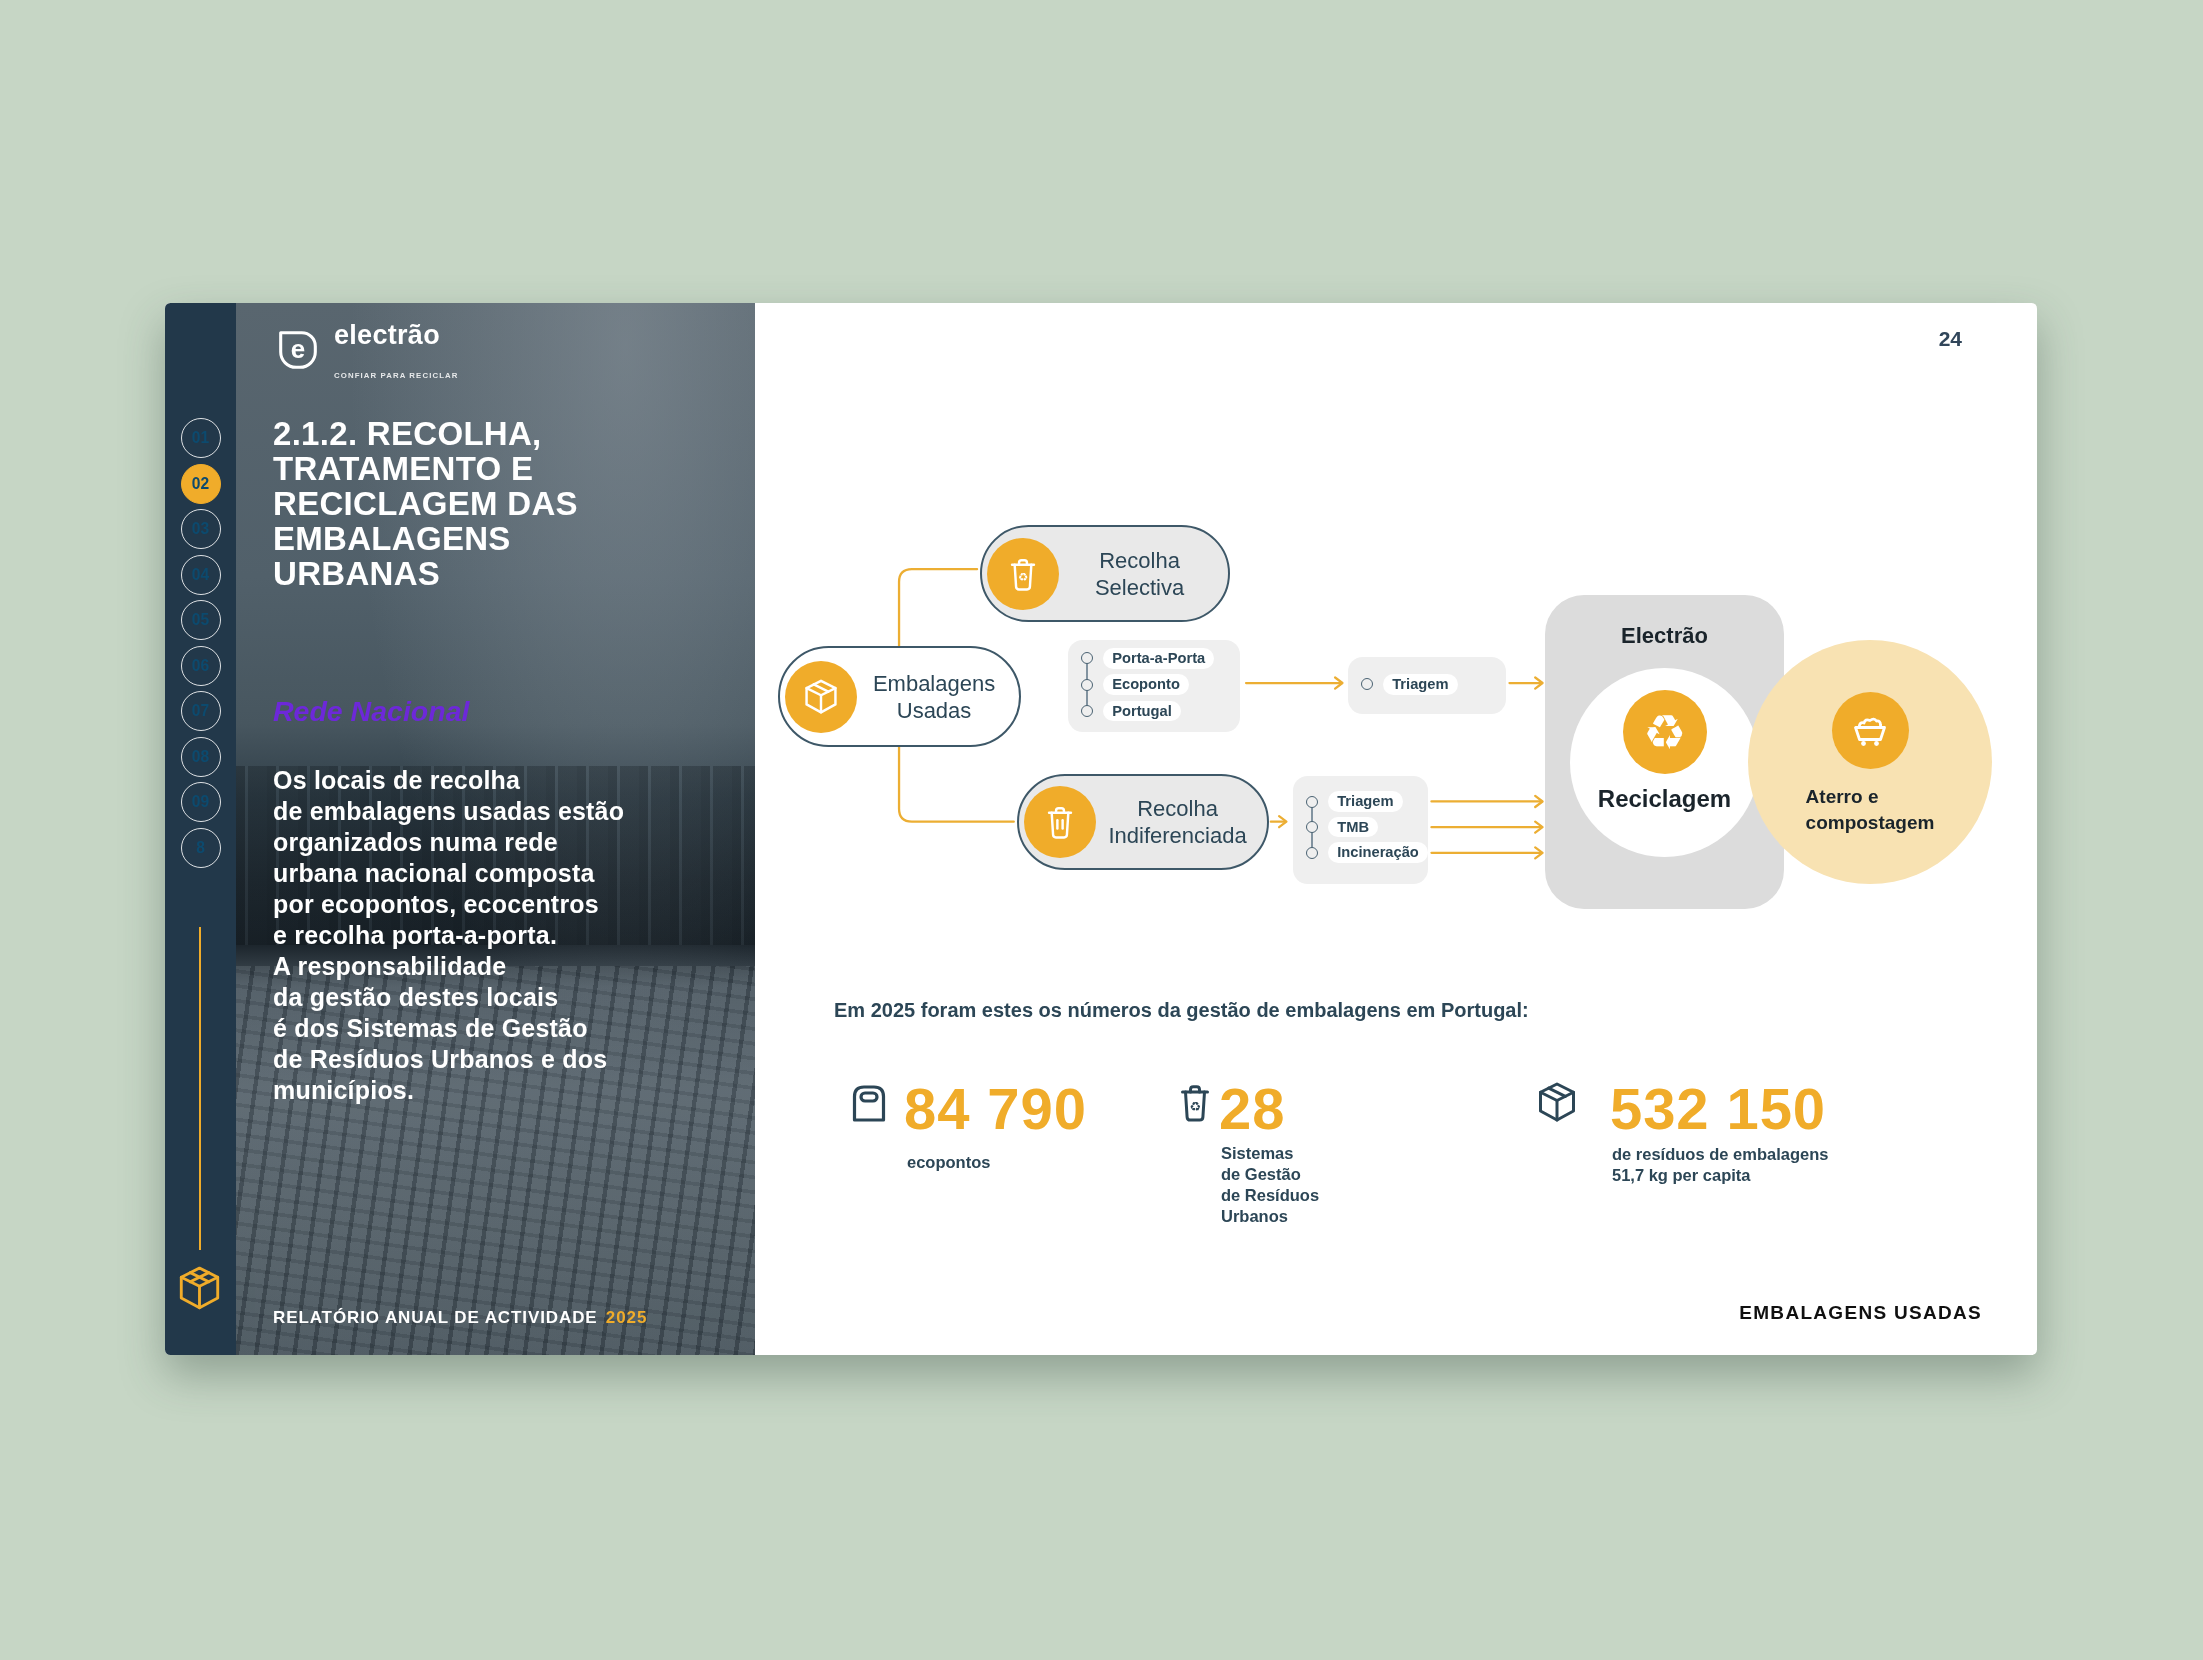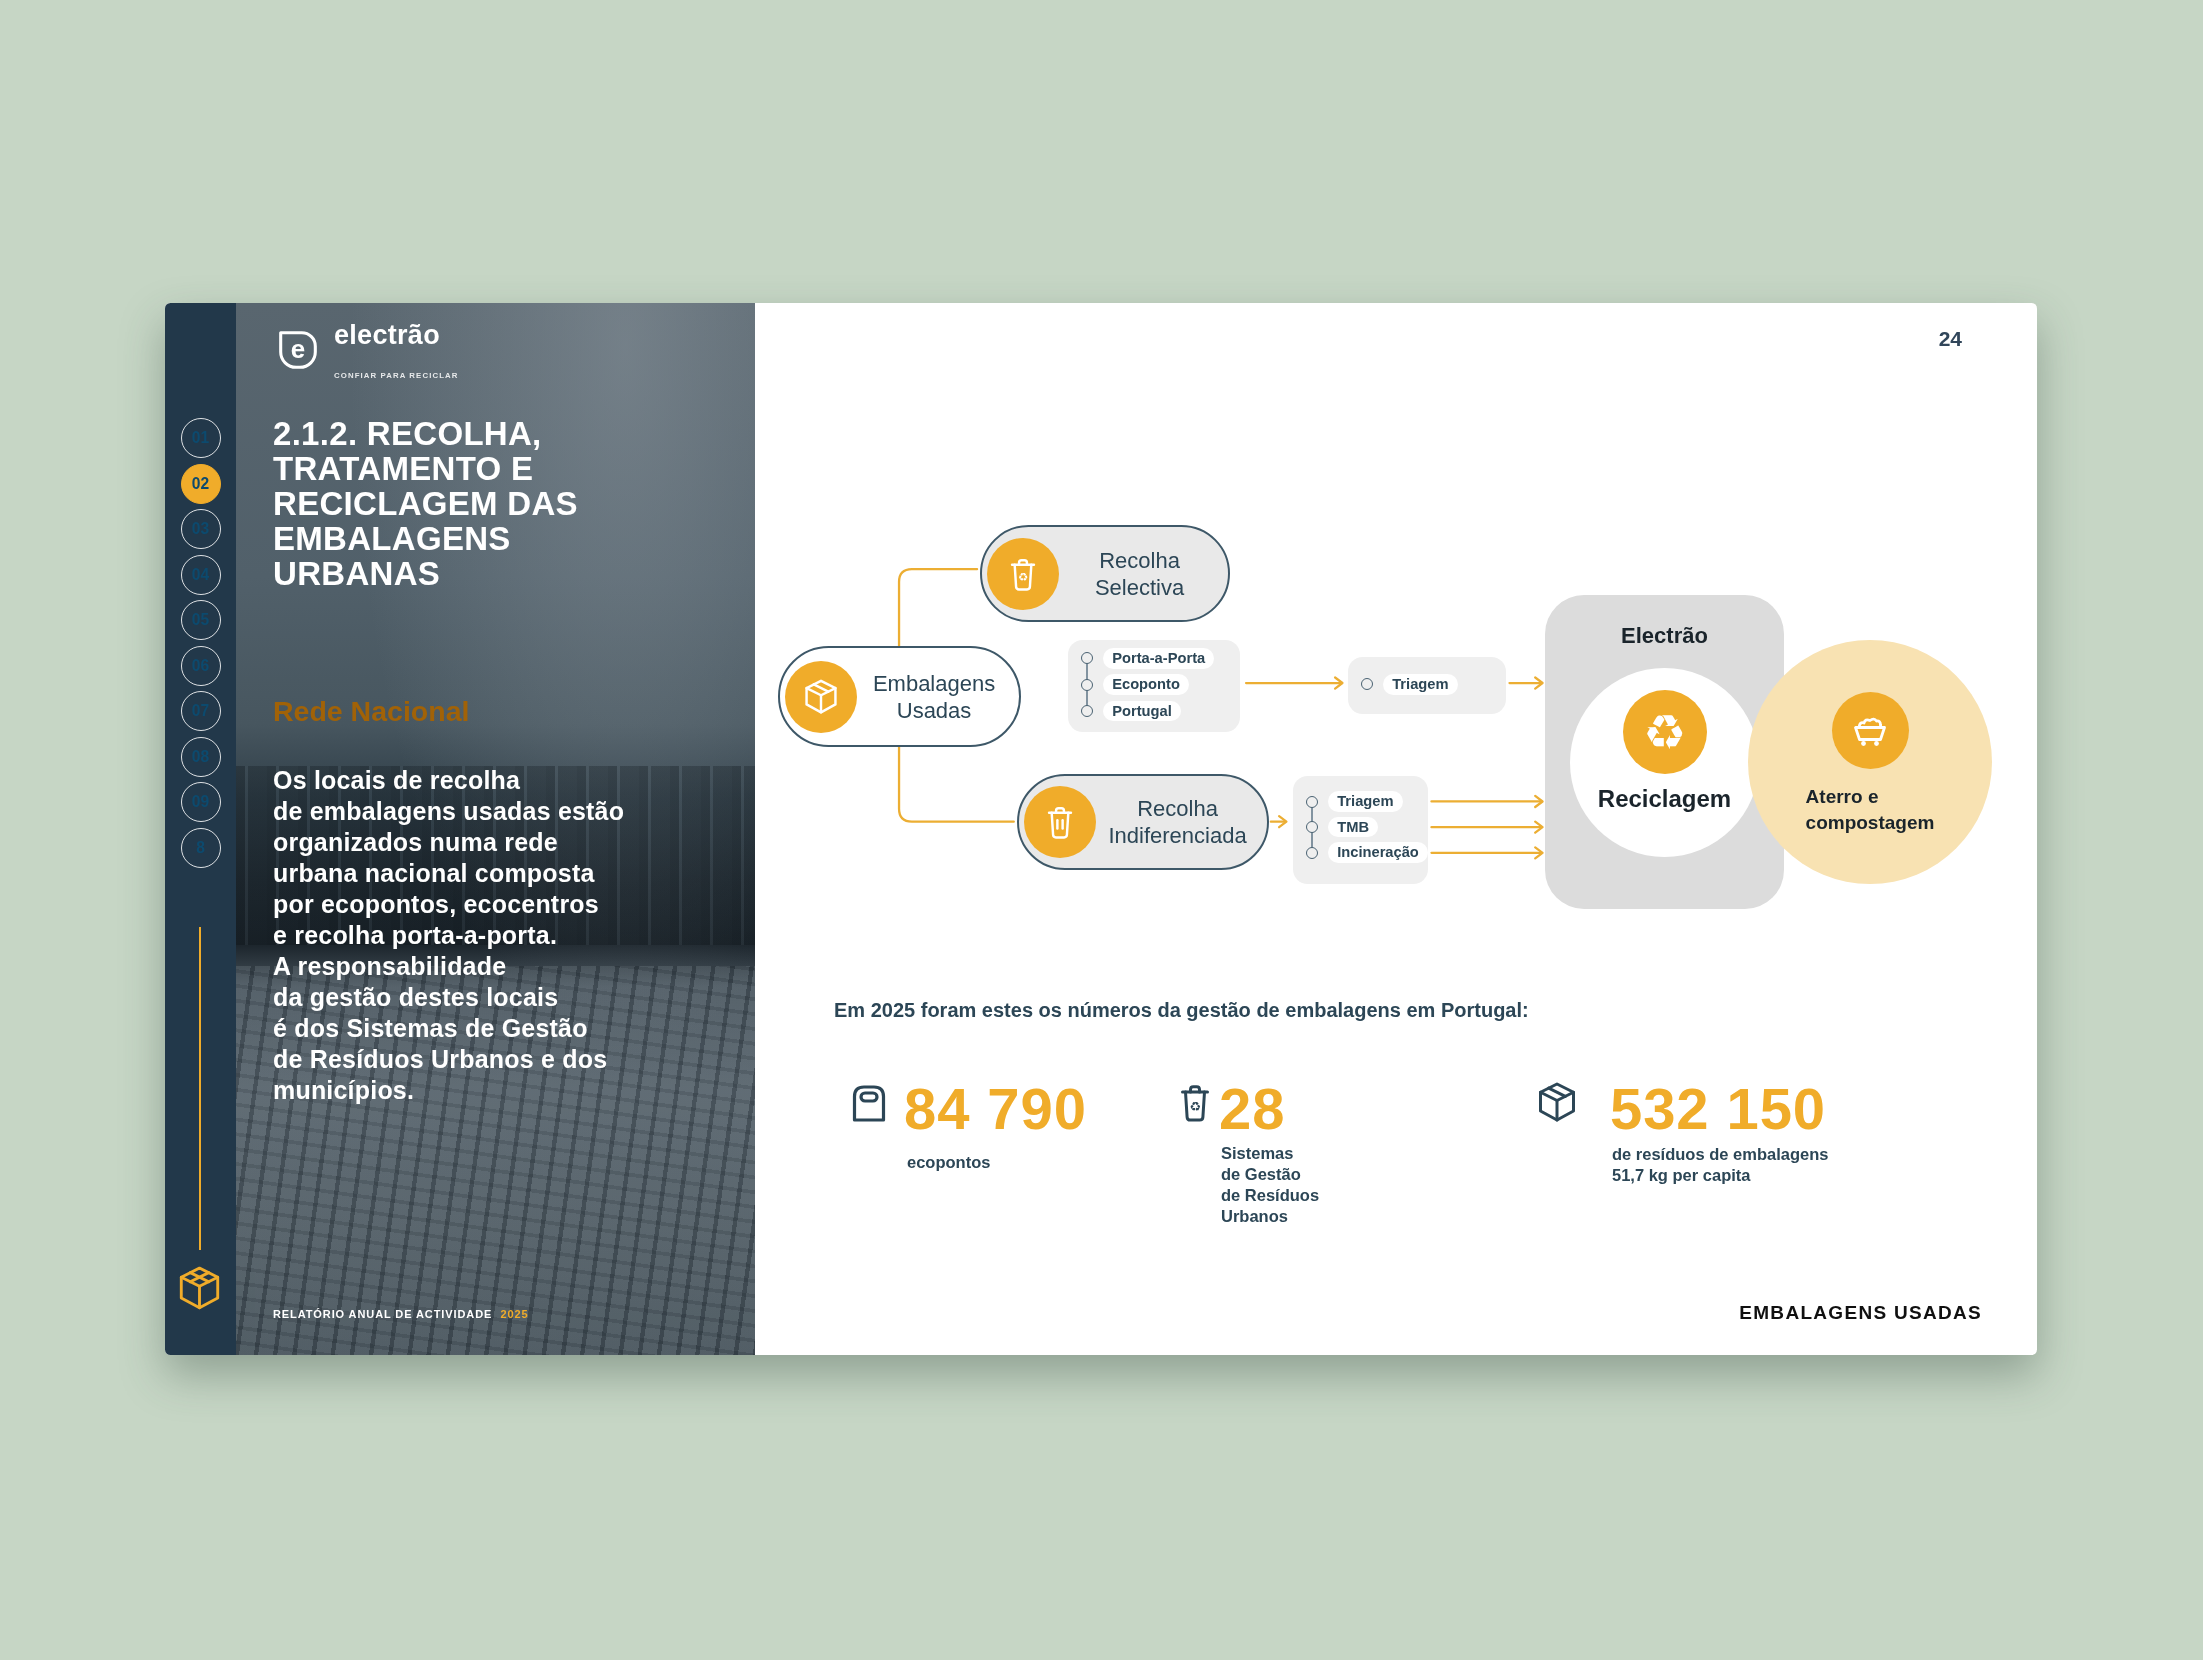--- a/index.html
+++ b/index.html
@@ -38,23 +38,23 @@
   .nav-dot.active{background:var(--accent);border-color:var(--accent);}
   .rail-line{position:absolute;left:34px;top:624px;width:1.8px;height:323px;background:var(--accent);}
   .rail-cube{position:absolute;left:8.3px;top:959px;width:53px;height:53px;}
 
   .left-content{position:absolute;left:0;top:0;width:590px;height:1052px;z-index:2;}
   .logo{position:absolute;left:108px;top:16.5px;display:flex;align-items:center;gap:11px;}
   .logo-mark{width:50px;height:50px;}
   .logo-name{color:#fff;font-size:27px;font-weight:700;letter-spacing:0.3px;}
   .logo-tag{color:rgba(255,255,255,.85);font-size:7.8px;font-weight:700;letter-spacing:1.1px;margin-top:20px;}
   .slide-title{position:absolute;left:108px;top:91px;width:441px;color:#fff;font-size:33px;line-height:35px;font-weight:700;letter-spacing:0.3px;}
-  .section-heading{position:absolute;left:108px;top:368px;color:#a16207;font-size:28.5px;font-weight:700;}
+  .section-heading{position:absolute;left:108px;top:368px;color:#6d28d9;font-size:28.5px;font-weight:700;font-style:italic;}
   .side-body{position:absolute;left:108px;top:437px;width:468px;color:#fff;font-size:25px;line-height:31px;font-weight:700;letter-spacing:0.2px;}
-  .left-footer{position:absolute;left:108px;top:1005px;color:#fff;font-size:11px;font-weight:700;letter-spacing:0.9px;display:flex;gap:8.3px;}
+  .left-footer{position:absolute;left:108px;top:1005px;color:#fff;font-size:17px;font-weight:700;letter-spacing:0.9px;display:flex;gap:8.3px;}
   .left-footer .year{color:var(--accent);}
   .pre{white-space:pre-line;}
 
   
   .main{position:absolute;inset:0;}
   .page-number{position:absolute;right:75px;top:24px;color:#31465A;font-size:21px;font-weight:700;}
   .footer-right{position:absolute;right:55px;top:999px;color:#101010;font-size:19px;font-weight:700;letter-spacing:1.3px;}
 
   .connectors{position:absolute;left:0;top:0;width:1872px;height:1052px;pointer-events:none;}
 

